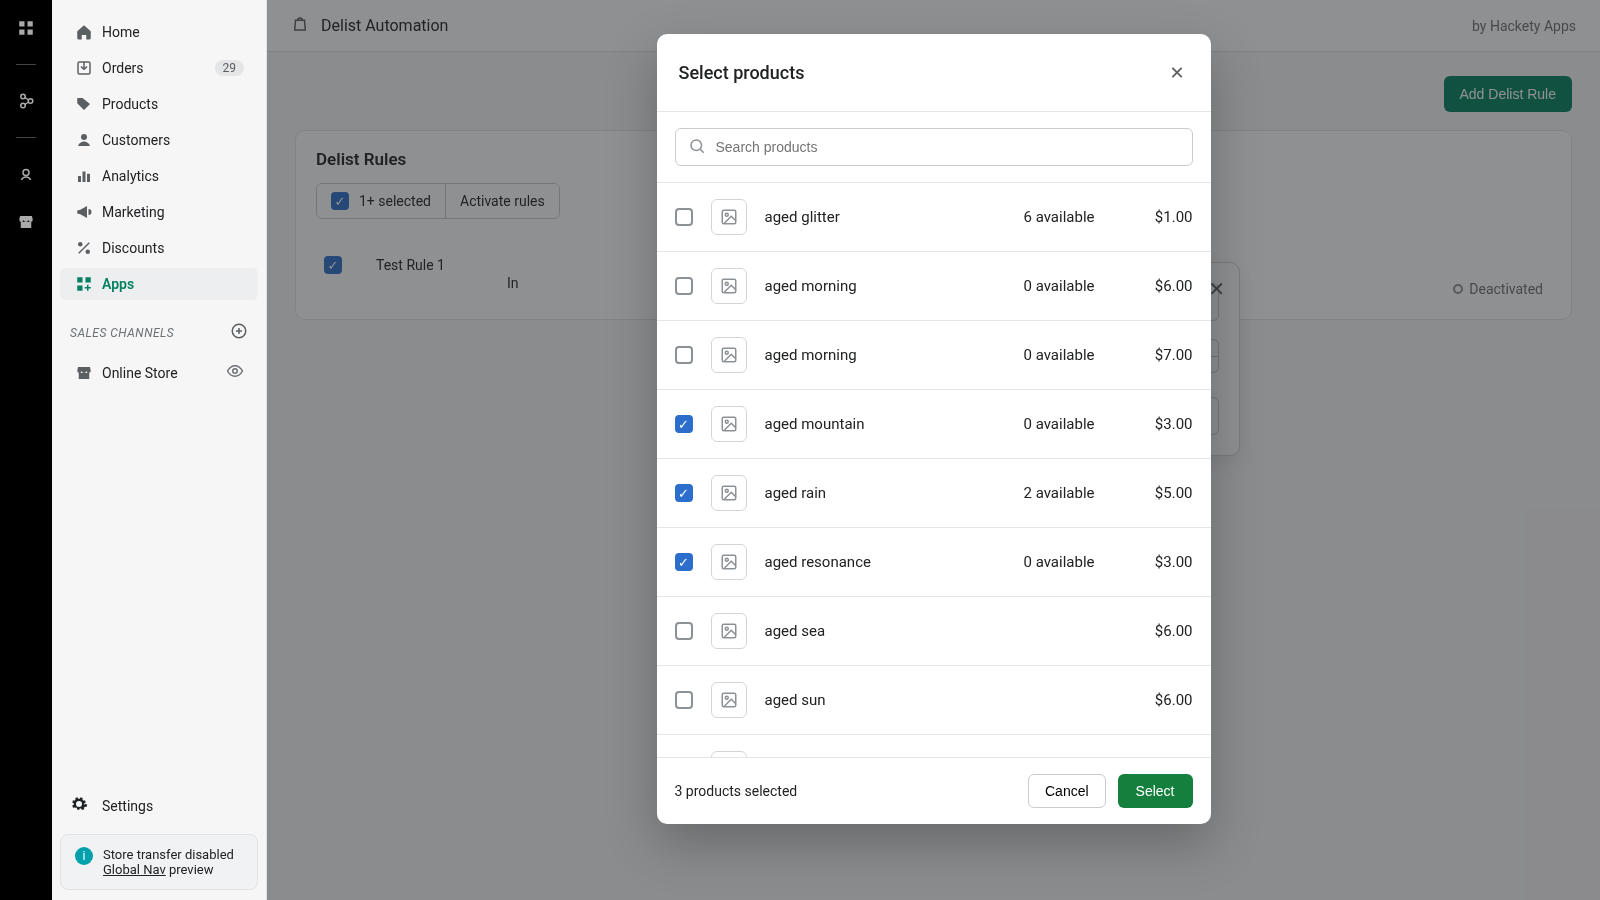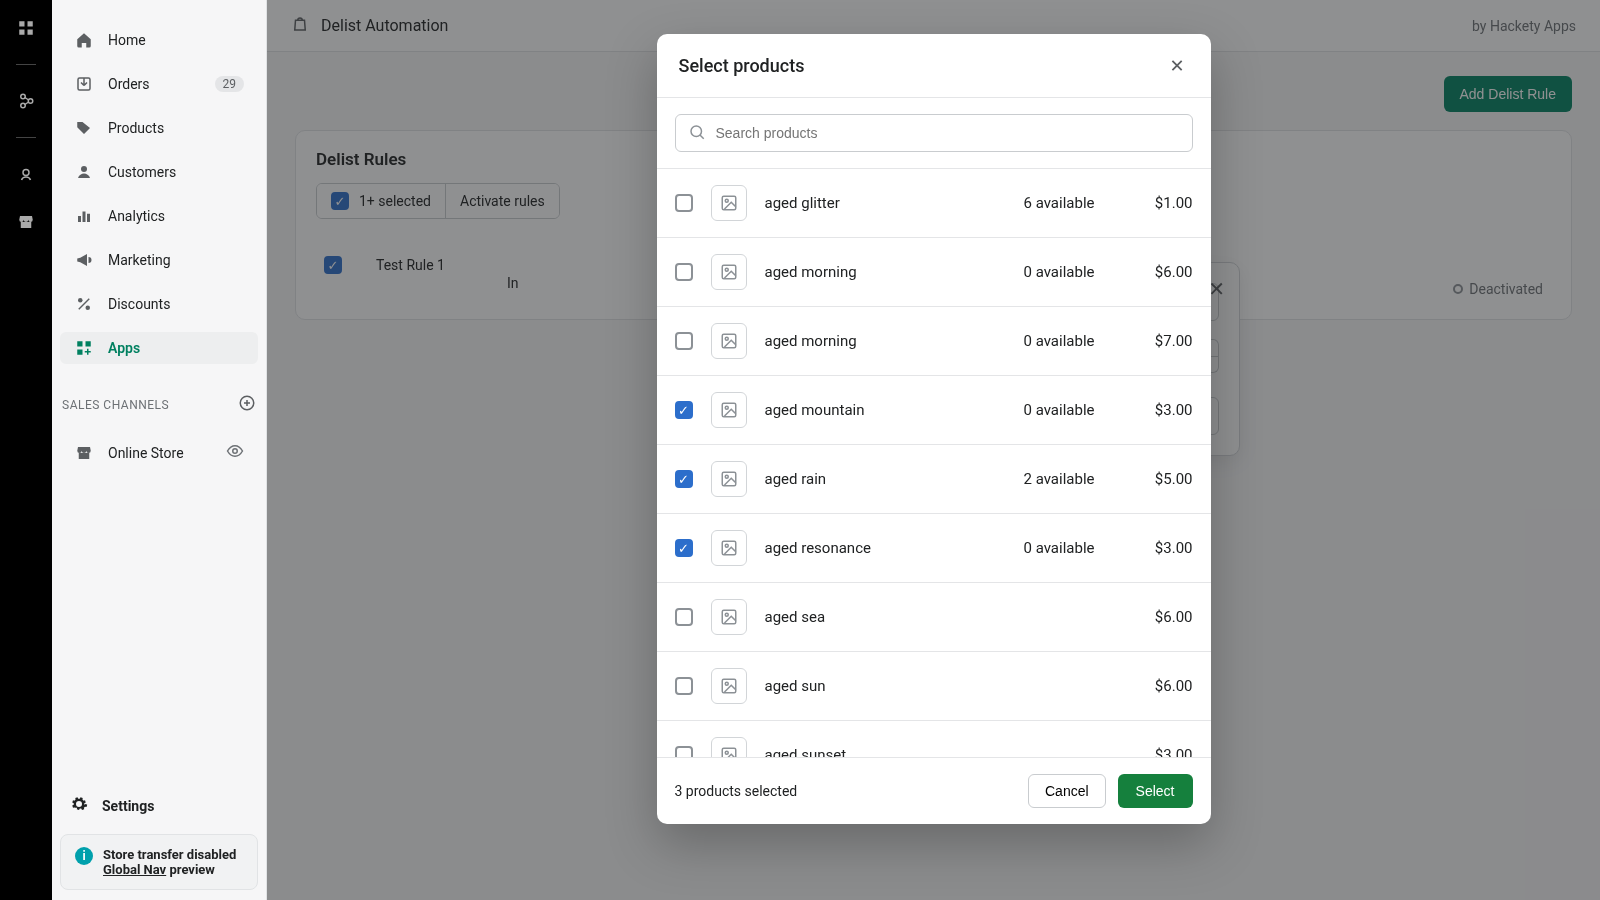--- a/index.html
+++ b/index.html
@@ -6,29 +6,29 @@
   html, body { width: 1600px; height: 900px; font-family: -apple-system, "Segoe UI", Roboto, sans-serif; font-size: 14px; color: #202223; overflow: hidden; }
   body { display: flex; background: #f6f6f7; }
 
   
   .rail { width: 52px; background: #000; display: flex; flex-direction: column; align-items: center; padding-top: 16px; gap: 24px; }
   .rail .rail-icon { color: #aaa; width: 24px; height: 24px; display:flex; align-items:center; justify-content:center; }
   .rail .divider { width: 20px; height: 1px; background: #444; }
 
   
   .sidebar { width: 215px; background: #f6f6f7; border-right: 1px solid #e1e3e5; display: flex; flex-direction: column; padding-top: 12px; position:relative; }
-  .nav-item { display:flex; align-items:center; gap:14px; padding: 7px 14px; margin: 12px 8px; border-radius: 6px; color:#202223; cursor:pointer; }
+  .nav-item { display:flex; align-items:center; gap:8px; padding: 7px 14px; margin: 4px 8px; border-radius: 6px; color:#202223; cursor:pointer; }
   .nav-item .nav-icon { width:20px; display:flex; justify-content:center; color:#5c5f62; }
   .nav-item.active { background:#edeeef; color:#008060; font-weight:600; }
   .nav-item.active .nav-icon { color:#008060; }
   .nav-item .badge { margin-left:auto; background:#e4e5e7; border-radius:10px; padding:1px 8px; font-size:12px; color:#5c5f62; }
-  .nav-section-title { font-size:12px; letter-spacing:0.5px; color:#6d7175; padding:18px 10px 8px; display:flex; align-items:center; justify-content:space-between; }
+  .nav-section-title { font-size:12px; letter-spacing:0.5px; color:#6d7175; padding:18px 18px 8px; display:flex; align-items:center; justify-content:space-between;font-style:italic; }
   .nav-section-title .add { color:#5c5f62; }
   .eye { margin-left:auto; color:#6d7175; }
-  .sidebar-bottom { margin-top:auto;font-weight:bold; }
+  .sidebar-bottom { margin-top:auto; }
   .settings { display:flex; align-items:center; gap:14px; padding:14px 18px 18px; color:#202223; cursor:pointer;}
   .alert-card { margin:0 8px 10px; padding:12px 14px; background:#f1f2f3; border:1px solid #e1e3e5; border-radius:8px; display:flex; gap:10px; }
   .alert-card .info-icon { width:18px; height:18px; border-radius:50%; background:#00a0ac; color:#fff; font-size:12px; display:flex; align-items:center; justify-content:center; flex-shrink:0; }
   .alert-card a { color:#202223; text-decoration:underline; }
   .alert-card .sub { font-size:13px; color:#202223; }
 
   
   .main { flex:1; display:flex; flex-direction:column; background:#f6f6f7; position:relative; }
   .topbar { height:52px; background:#fff; border-bottom:1px solid #e1e3e5; display:flex; align-items:center; padding:0 24px; }
   .topbar .app-title { display:flex; align-items:center; gap:12px; font-size:16px; }
@@ -56,21 +56,21 @@
   .stepper .field { flex:1; border-radius:6px 0 0 6px; margin-bottom:0; height:34px;}
   .stepper .arrows { width:26px; display:flex; flex-direction:column; border:1px solid #c9cccf; border-left:none; border-radius:0 6px 6px 0; }
   .stepper .arrows div { flex:1; display:flex; align-items:center; justify-content:center; font-size:8px; color:#6d7175; border-bottom:1px solid #c9cccf;}
   .stepper .arrows div:last-child{border-bottom:none;}
   .select { position:relative; }
   .select .caret { position:absolute; right:10px; top:50%; transform:translateY(-50%); font-size:10px; color:#5c5f62;}
 
   
   .overlay { position:absolute; inset:0; background:rgba(32,33,35,0.5); display:flex; align-items:flex-start; justify-content:center; padding-top:34px; }
   .modal { width:554px; background:#fff; border-radius:10px; display:flex; flex-direction:column; max-height:790px; box-shadow:0 20px 50px rgba(0,0,0,0.25); }
-  .modal-header { padding:17px 22px; display:flex; align-items:center; border-bottom:1px solid #e4e5e7; }
+  .modal-header { padding:24px 22px; display:flex; align-items:center; border-bottom:1px solid #e4e5e7; }
   .modal-title { font-size:18px; font-weight:500; }
   .modal-close { margin-left:auto; font-size:18px; color:#5c5f62; cursor:pointer; padding:4px; }
   .modal-search-wrap { padding:16px 18px; }
   .search-box { display:flex; align-items:center; gap:10px; border:1px solid #c9cccf; border-radius:6px; padding:0 12px; height:38px; }
   .search-box input { border:none; outline:none; flex:1; font-size:14px; color:#6d7175; }
   .product-list { flex:1; overflow:auto; }
   .prow { display:flex; align-items:center; gap:18px; padding:16px 18px; border-top:1px solid #e4e5e7; }
   .prow .thumb { width:36px; height:36px; border:1px solid #d2d5d8; border-radius:6px; display:flex; align-items:center; justify-content:center; color:#8c9196; background:#fff;}
   .prow .pname { font-size:15px; }
   .prow .avail { margin-left:auto; color:#202223; font-size:15px; width:100px; text-align:right;}

